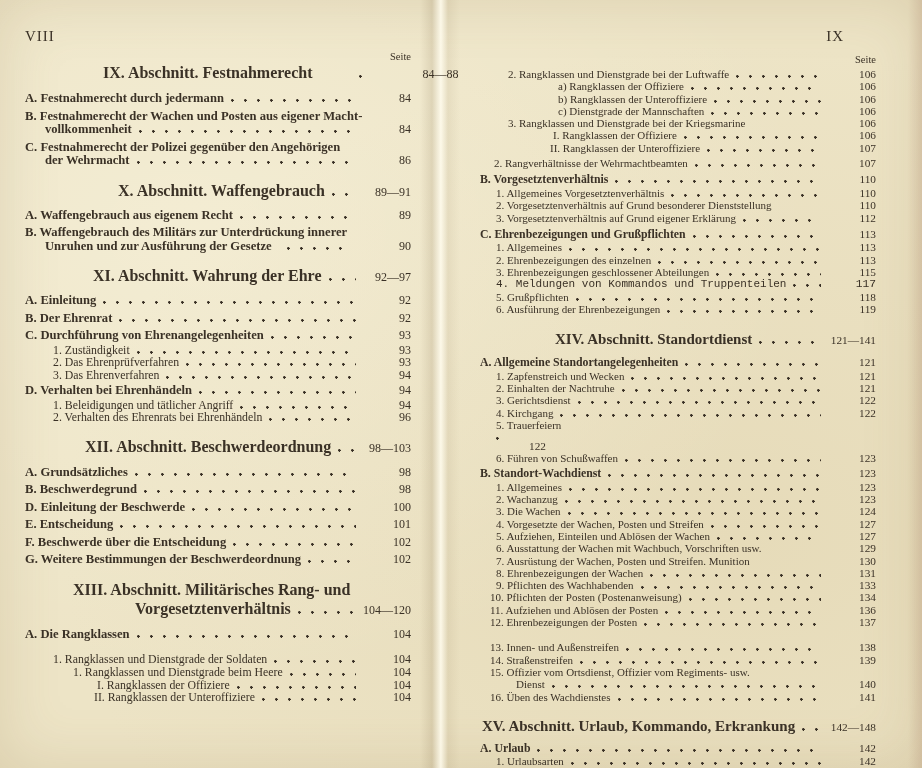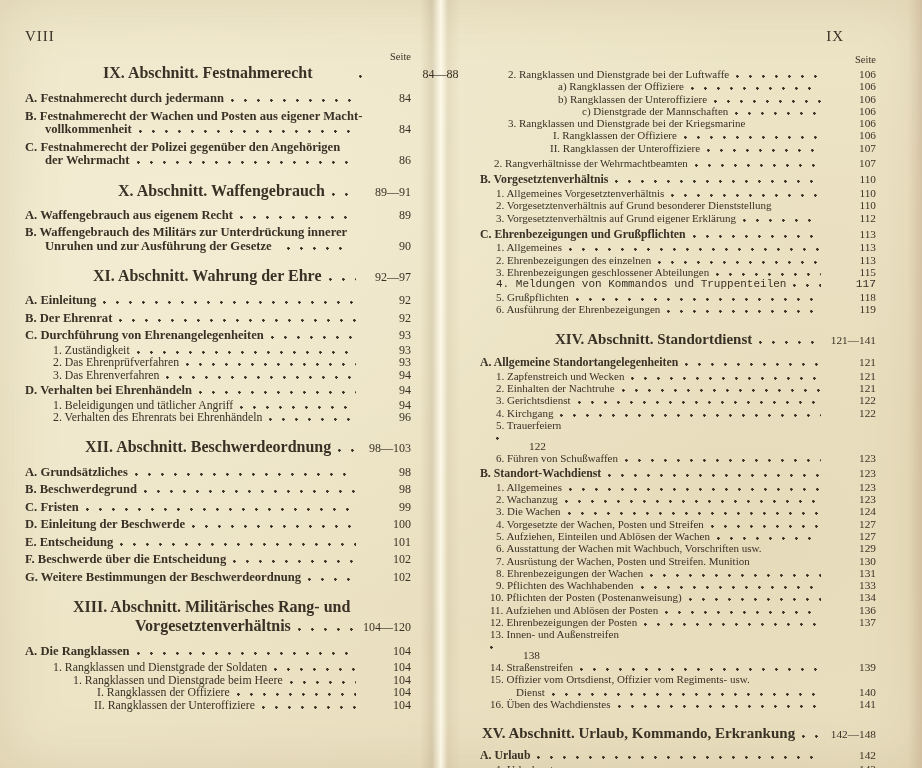--- a/index.html
+++ b/index.html
@@ -172,25 +172,20 @@
           <span class="toc-text" style="margin-left: 0px;">A. Grundsätzliches</span>
           <span class="leader dotted"></span>
           <span class="toc-page">98</span>
         </div>
         <div class="toc-line entry" style="margin-top: 4px;">
           <span class="toc-text" style="margin-left: 0px;">B. Beschwerdegrund</span>
           <span class="leader dotted"></span>
           <span class="toc-page">98</span>
         </div>
         <div class="toc-line entry" style="margin-top: 4px;">
-          <span class="toc-text" style="margin-left: 0px;">C. Fristen</span>
-          <span class="leader dotted"></span>
-          <span class="toc-page">99</span>
-        </div>
-        <div class="toc-line entry" style="margin-top: 4px;">
           <span class="toc-text" style="margin-left: 0px;">D. Einleitung der Beschwerde</span>
           <span class="leader dotted"></span>
           <span class="toc-page">100</span>
         </div>
         <div class="toc-line entry" style="margin-top: 4px;">
           <span class="toc-text" style="margin-left: 0px;">E. Entscheidung</span>
           <span class="leader dotted"></span>
           <span class="toc-page">101</span>
         </div>
         <div class="toc-line entry" style="margin-top: 4px;">
@@ -209,21 +204,21 @@
         <div class="toc-line heading" style="margin-top: 0px;">
           <span class="toc-text" style="margin-left: 110px;">Vorgesetztenverhältnis</span>
           <span class="leader dotted"></span>
           <span class="toc-page">104—120</span>
         </div>
         <div class="toc-line entry" style="margin-top: 8px;">
           <span class="toc-text" style="margin-left: 0px;">A. Die Rangklassen</span>
           <span class="leader dotted"></span>
           <span class="toc-page">104</span>
         </div>
-        <div class="toc-line sub" style="margin-top: 2px;">
+        <div class="toc-line sub" style="margin-top: 12px;">
           <span class="toc-text" style="margin-left: 28px;">1. Rangklassen und Dienstgrade der Soldaten</span>
           <span class="leader dotted"></span>
           <span class="toc-page">104</span>
         </div>
         <div class="toc-line sub" style="margin-top: 0px;">
           <span class="toc-text" style="margin-left: 48px;">1. Rangklassen und Dienstgrade beim Heere</span>
           <span class="leader dotted"></span>
           <span class="toc-page">104</span>
         </div>
         <div class="toc-line sub" style="margin-top: 0px;">
@@ -252,21 +247,21 @@
           <span class="toc-text" style="margin-left: 78px;">a) Rangklassen der Offiziere</span>
           <span class="leader dotted"></span>
           <span class="toc-page">106</span>
         </div>
         <div class="toc-line sub" style="margin-top: 0px;">
           <span class="toc-text" style="margin-left: 78px;">b) Rangklassen der Unteroffiziere</span>
           <span class="leader dotted"></span>
           <span class="toc-page">106</span>
         </div>
         <div class="toc-line sub" style="margin-top: 0px;">
-          <span class="toc-text" style="margin-left: 102px;">c) Dienstgrade der Mannschaften</span>
+          <span class="toc-text" style="margin-left: 78px;">c) Dienstgrade der Mannschaften</span>
           <span class="leader dotted"></span>
           <span class="toc-page">106</span>
         </div>
         <div class="toc-line sub" style="margin-top: 0px;">
           <span class="toc-text" style="margin-left: 28px;">3. Rangklassen und Dienstgrade bei der Kriegsmarine</span>
           <span class="leader"></span>
           <span class="toc-page">106</span>
         </div>
         <div class="toc-line sub" style="margin-top: 0px;">
           <span class="toc-text" style="margin-left: 73px;">I. Rangklassen der Offiziere</span>
@@ -436,21 +431,21 @@
         <div class="toc-line sub" style="margin-top: 0px;">
           <span class="toc-text" style="margin-left: 10px;">11. Aufziehen und Ablösen der Posten</span>
           <span class="leader dotted"></span>
           <span class="toc-page">136</span>
         </div>
         <div class="toc-line sub" style="margin-top: 0px;">
           <span class="toc-text" style="margin-left: 10px;">12. Ehrenbezeigungen der Posten</span>
           <span class="leader dotted"></span>
           <span class="toc-page">137</span>
         </div>
-        <div class="toc-line sub" style="margin-top: 0px; flex-direction: column;">
+        <div class="toc-line sub" style="margin-top: 13px;">
           <span class="toc-text" style="margin-left: 10px;">13. Innen- und Außenstreifen</span>
           <span class="leader dotted"></span>
           <span class="toc-page">138</span>
         </div>
         <div class="toc-line sub" style="margin-top: 0px;">
           <span class="toc-text" style="margin-left: 10px;">14. Straßenstreifen</span>
           <span class="leader dotted"></span>
           <span class="toc-page">139</span>
         </div>
         <div class="toc-line sub" style="margin-top: 0px;">

